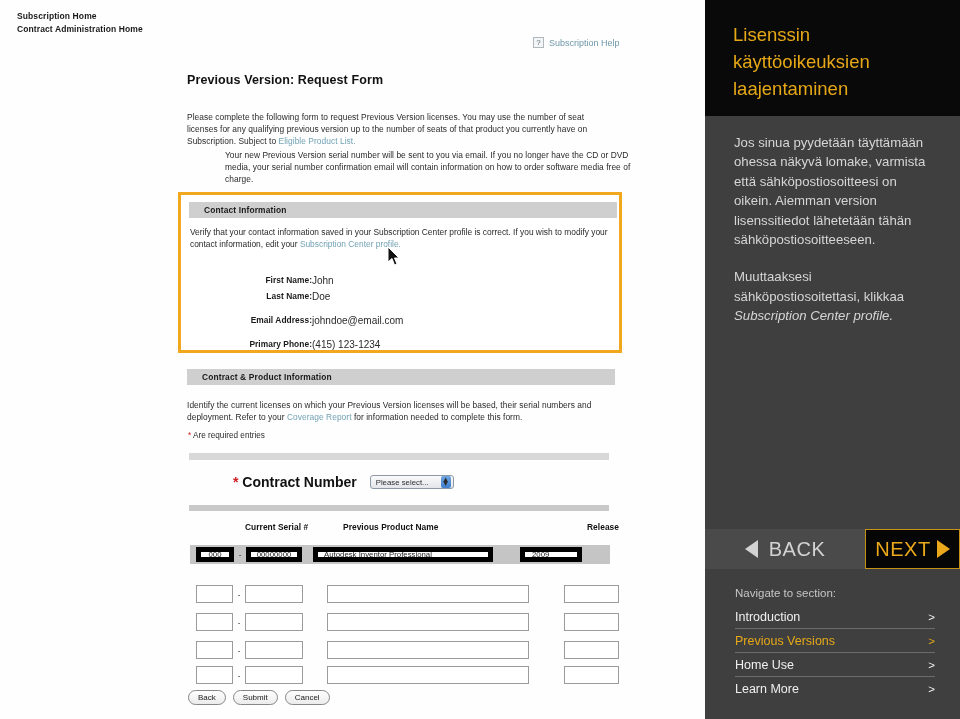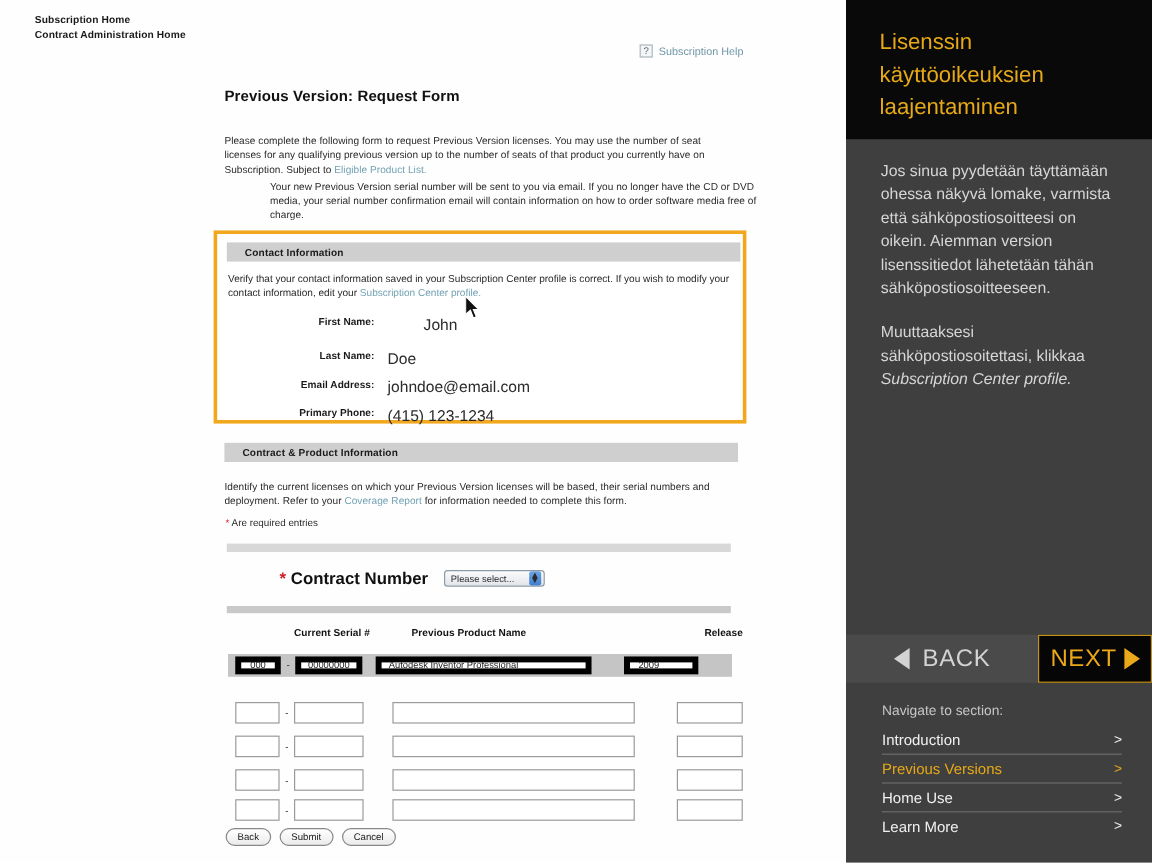--- a/index.html
+++ b/index.html
@@ -19,21 +19,21 @@
     overflow: hidden;
   }
   .shot-inner {
     position: absolute;
     left: 0; top: 0; right: 0; bottom: 0;
     background: #fefefe;
   }
   .crumbs { position: absolute; left: 17px; top: 10px; }
   .crumb {
     font-size: 8.5px; font-weight: bold; color: #1a1a1a;
-    letter-spacing: .1px; line-height: 13px; white-space: nowrap; margin-left: 12px;
+    letter-spacing: .1px; line-height: 13px; white-space: nowrap;
   }
 
   .help-row {
     position: absolute; left: 533px; top: 37px;
     display: flex; align-items: center; gap: 5px;
   }
   .qmark {
     width: 11px; height: 11px; border: 1px solid #aeb8bd; background: #f3f5f6;
     font-size: 8px; color: #5a6b73; display: flex; align-items: center;
     justify-content: center; line-height: 1;
@@ -74,21 +74,21 @@
     position: absolute; left: 9px; top: 32px; width: 418px;
     font-size: 8.4px; color: #2a2a2a; line-height: 11.8px;
   }
   .contact-desc a { color: #72a2b4; text-decoration: none; }
   .field-row { position: absolute; display: flex; }
   .field-label {
     width: 122px; text-align: right; font-size: 8.4px;
     font-weight: bold; color: #1a1a1a; letter-spacing: .05px;
   }
   .field-value {
-    margin-left: 11px; font-size: 13px; color: #2a2a2a;
+    font-size: 10px; color: #2a2a2a;
   }
 
   .cursor { position: absolute; left: 388px; top: 247px; width: 14px; height: 19px; }
 
   
   .cp-head {
     position: absolute; left: 187px; top: 369px;
     width: 428px; height: 16px; background: #cfcfcf;
     display: flex; align-items: center;
   }
@@ -241,21 +241,21 @@
       <div class="para p2">Your new Previous Version serial number will be sent to you via email. If you no longer have the CD or DVD media, your serial number confirmation email will contain information on how to order software media free of charge.</div>
 
       <div class="contact-box">
         <div class="sect-head">
           <span>Contact Information</span>
         </div>
         <div class="contact-desc">
           <span>Verify that your contact information saved in your Subscription Center profile is correct. If you wish to modify your contact information, edit your </span><a href="#">Subscription Center profile.</a>
         </div>
 
-        <div class="field-row" style="left:9px; top:68px;gap:30px;">
+        <div class="field-row" style="left:9px; top:80px;">
           <div class="field-label">First Name:</div>
           <div class="field-value">John</div>
         </div>
         <div class="field-row" style="left:9px; top:96px;">
           <div class="field-label">Last Name:</div>
           <div class="field-value">Doe</div>
         </div>
         <div class="field-row" style="left:9px; top:120px;">
           <div class="field-label">Email Address:</div>
           <div class="field-value">johndoe@email.com</div>

